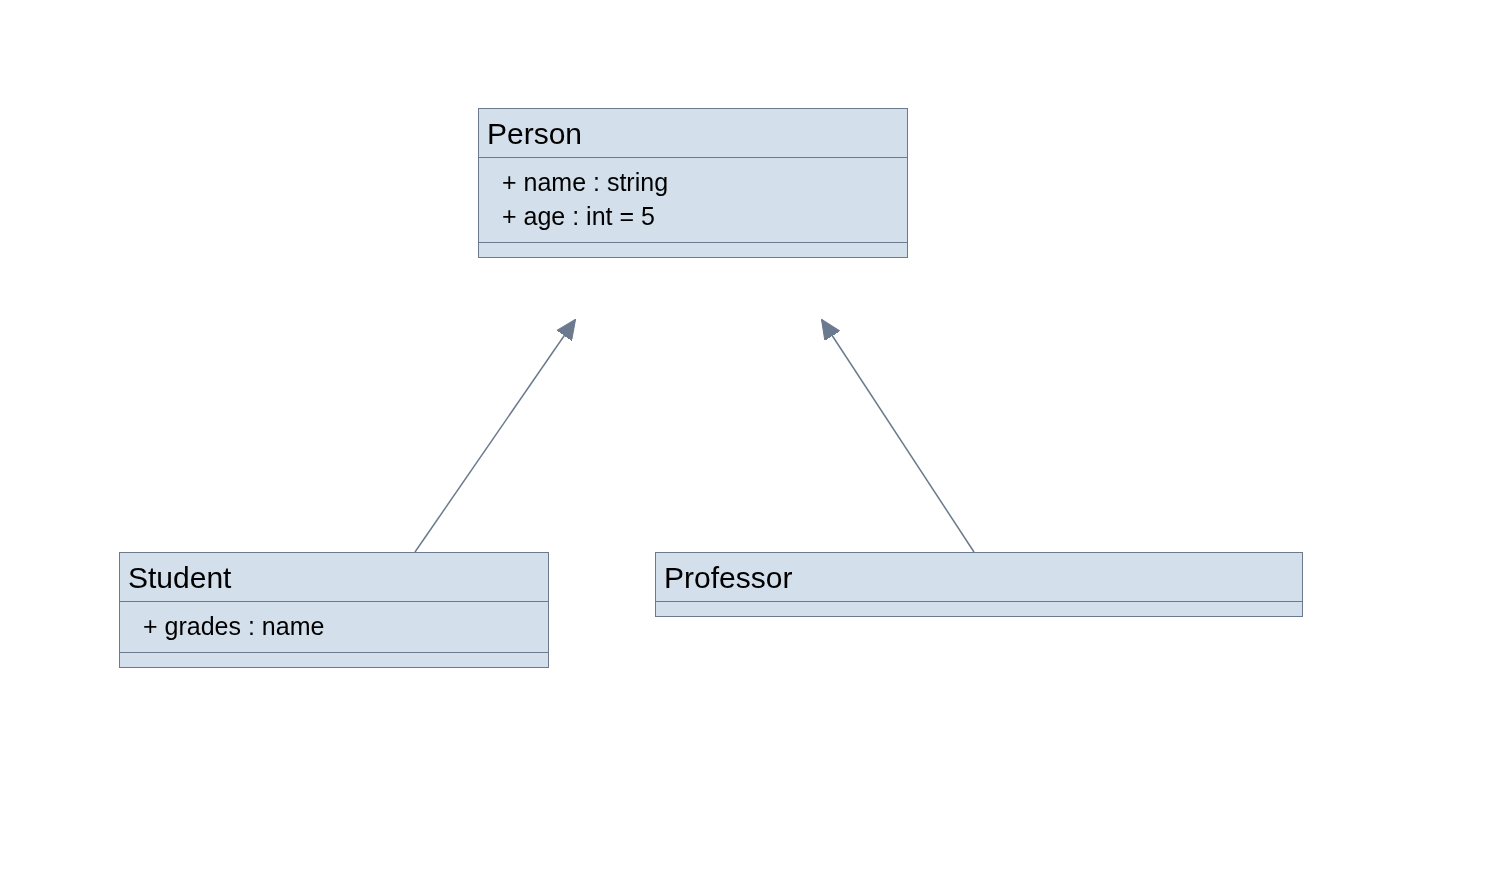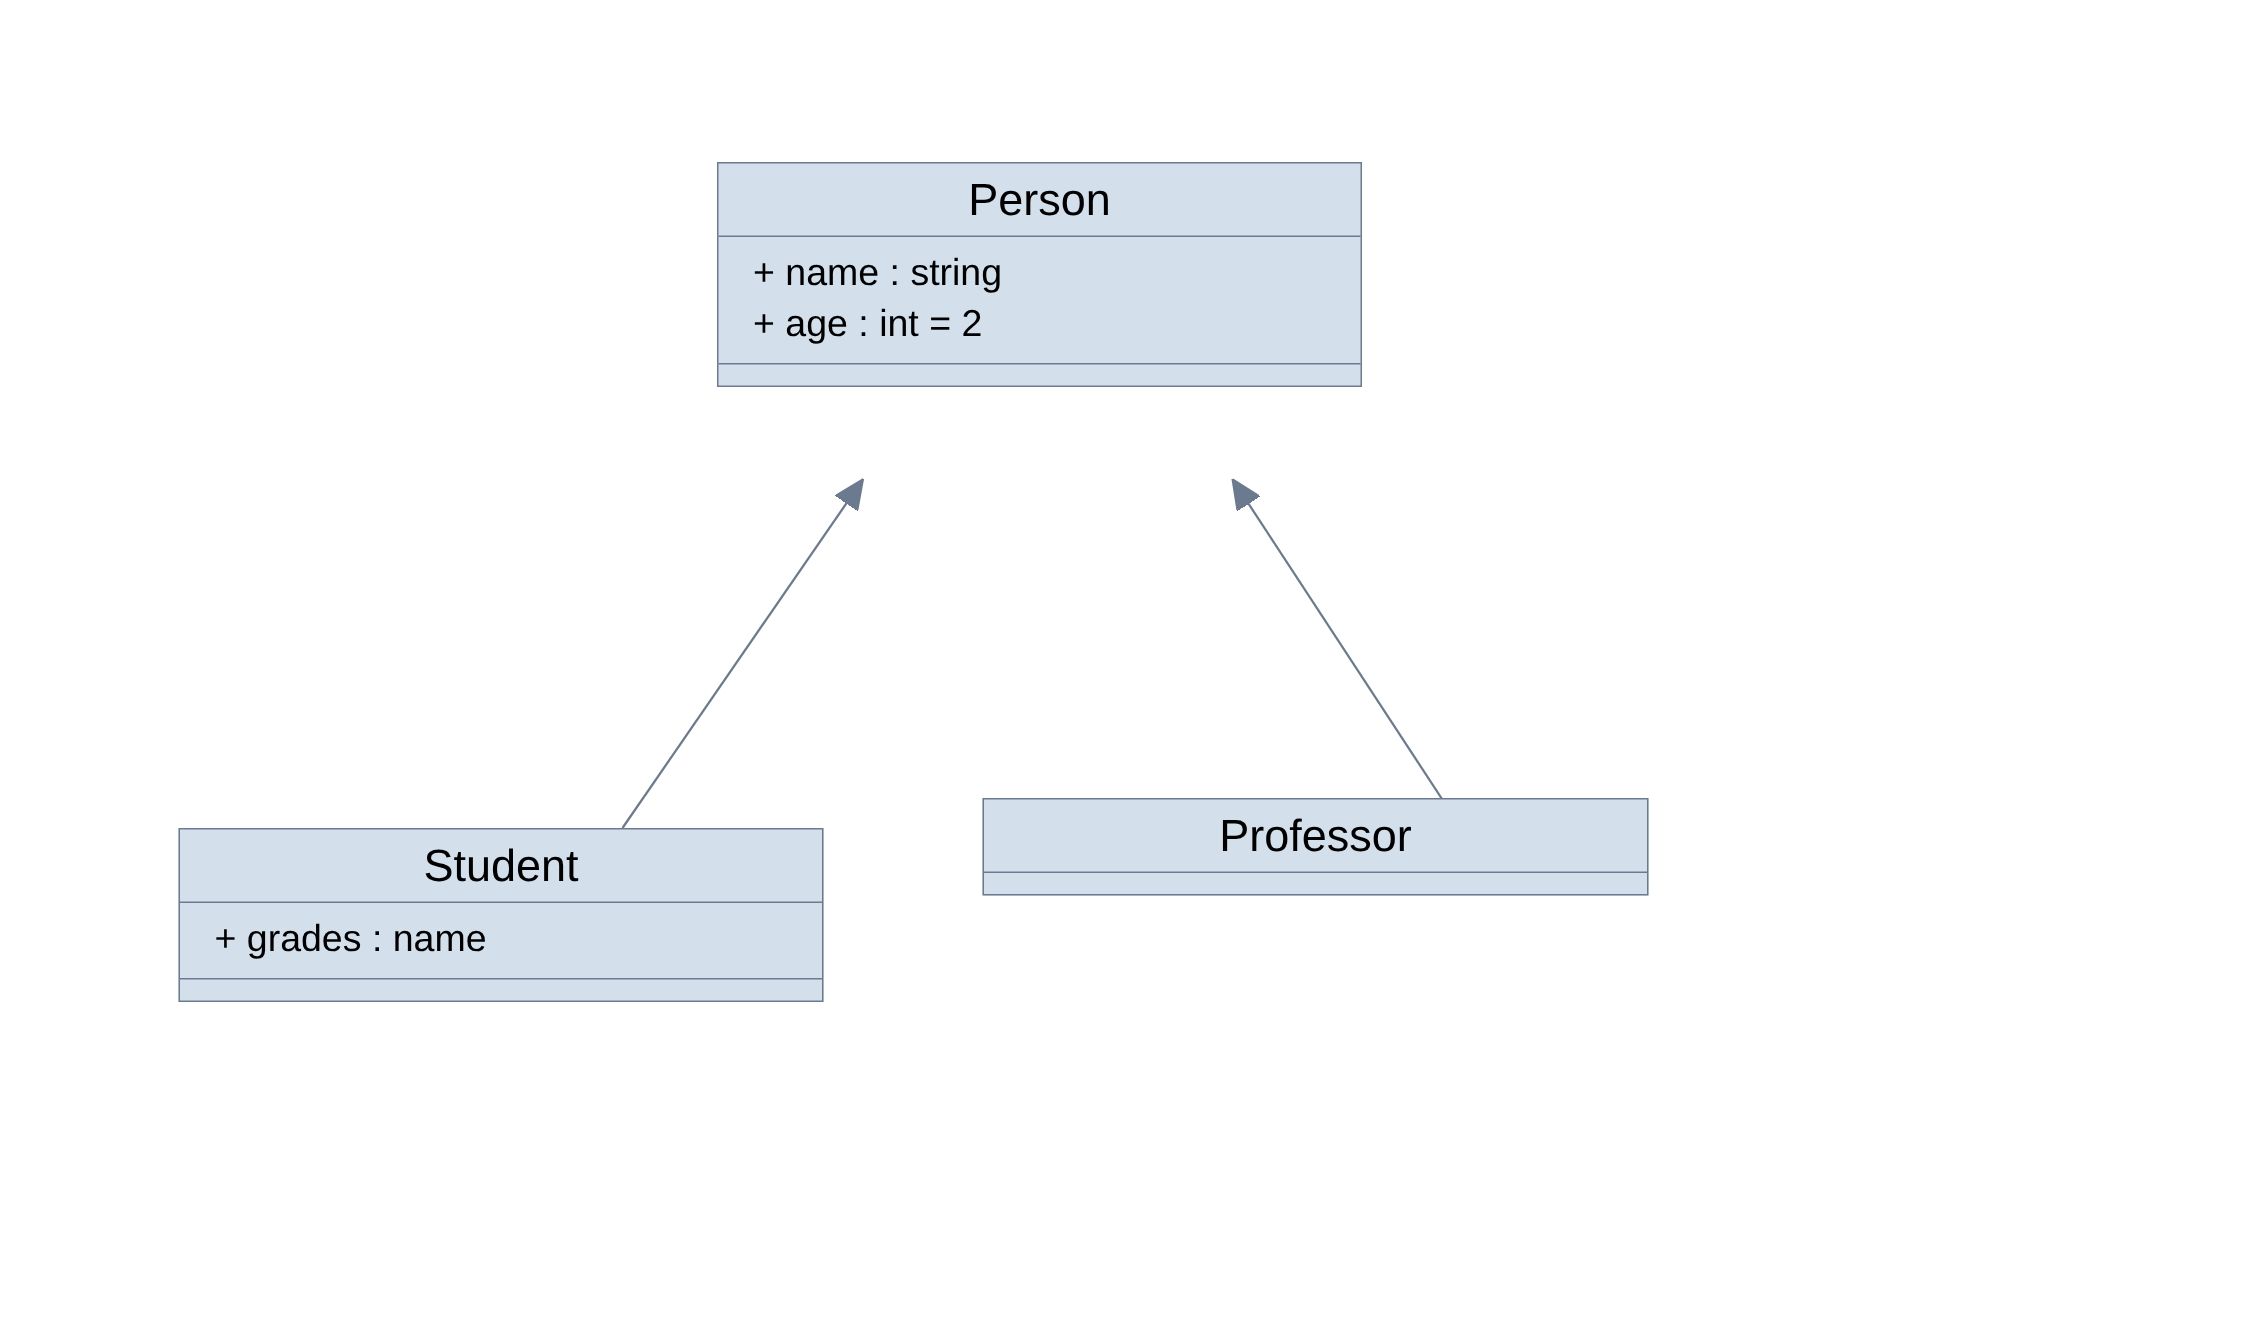--- a/index.html
+++ b/index.html
@@ -16,21 +16,20 @@
     width: 1500px;
     height: 879px;
   }
   .uml-class {
     position: absolute;
     background: #d3dfeb;
     border: 1px solid #6b7a8f;
     box-sizing: border-box;
   }
   .uml-class .name {
-    text-align: center;
     font-size: 30px;
     padding: 8px 8px 6px 8px;
     border-bottom: 1px solid #6b7a8f;
   }
   .uml-class .attrs {
     font-size: 25px;
     padding: 8px 23px;
     line-height: 1.35;
     border-bottom: 1px solid #6b7a8f;
   }
@@ -58,31 +57,31 @@
       </marker>
     </defs>
     <line x1="415" y1="552" x2="575" y2="320" stroke="#6b7a8f" stroke-width="1.5" marker-end="url(#tri)"></line>
     <line x1="974" y1="552" x2="822" y2="320" stroke="#6b7a8f" stroke-width="1.5" marker-end="url(#tri)"></line>
   </svg>
 
   <div class="uml-class" style="left:478px; top:108px; width:430px;">
     <div class="name">Person</div>
     <div class="attrs">
       <div>+ name : string</div>
-      <div>+ age : int = 2</div>
+      <div>+ age : int = 5</div>
     </div>
     <div class="ops"></div>
   </div>
 
   <div class="uml-class" style="left:119px; top:552px; width:430px;">
     <div class="name">Student</div>
     <div class="attrs">
       <div>+ grades : name</div>
     </div>
     <div class="ops"></div>
   </div>
 
-  <div class="uml-class" style="left:655px; top:532px; width:444px;">
+  <div class="uml-class" style="left:655px; top:552px; width:648px;">
     <div class="name">Professor</div>
     <div class="ops"></div>
   </div>
 
 </div>
 
 </body></html>

